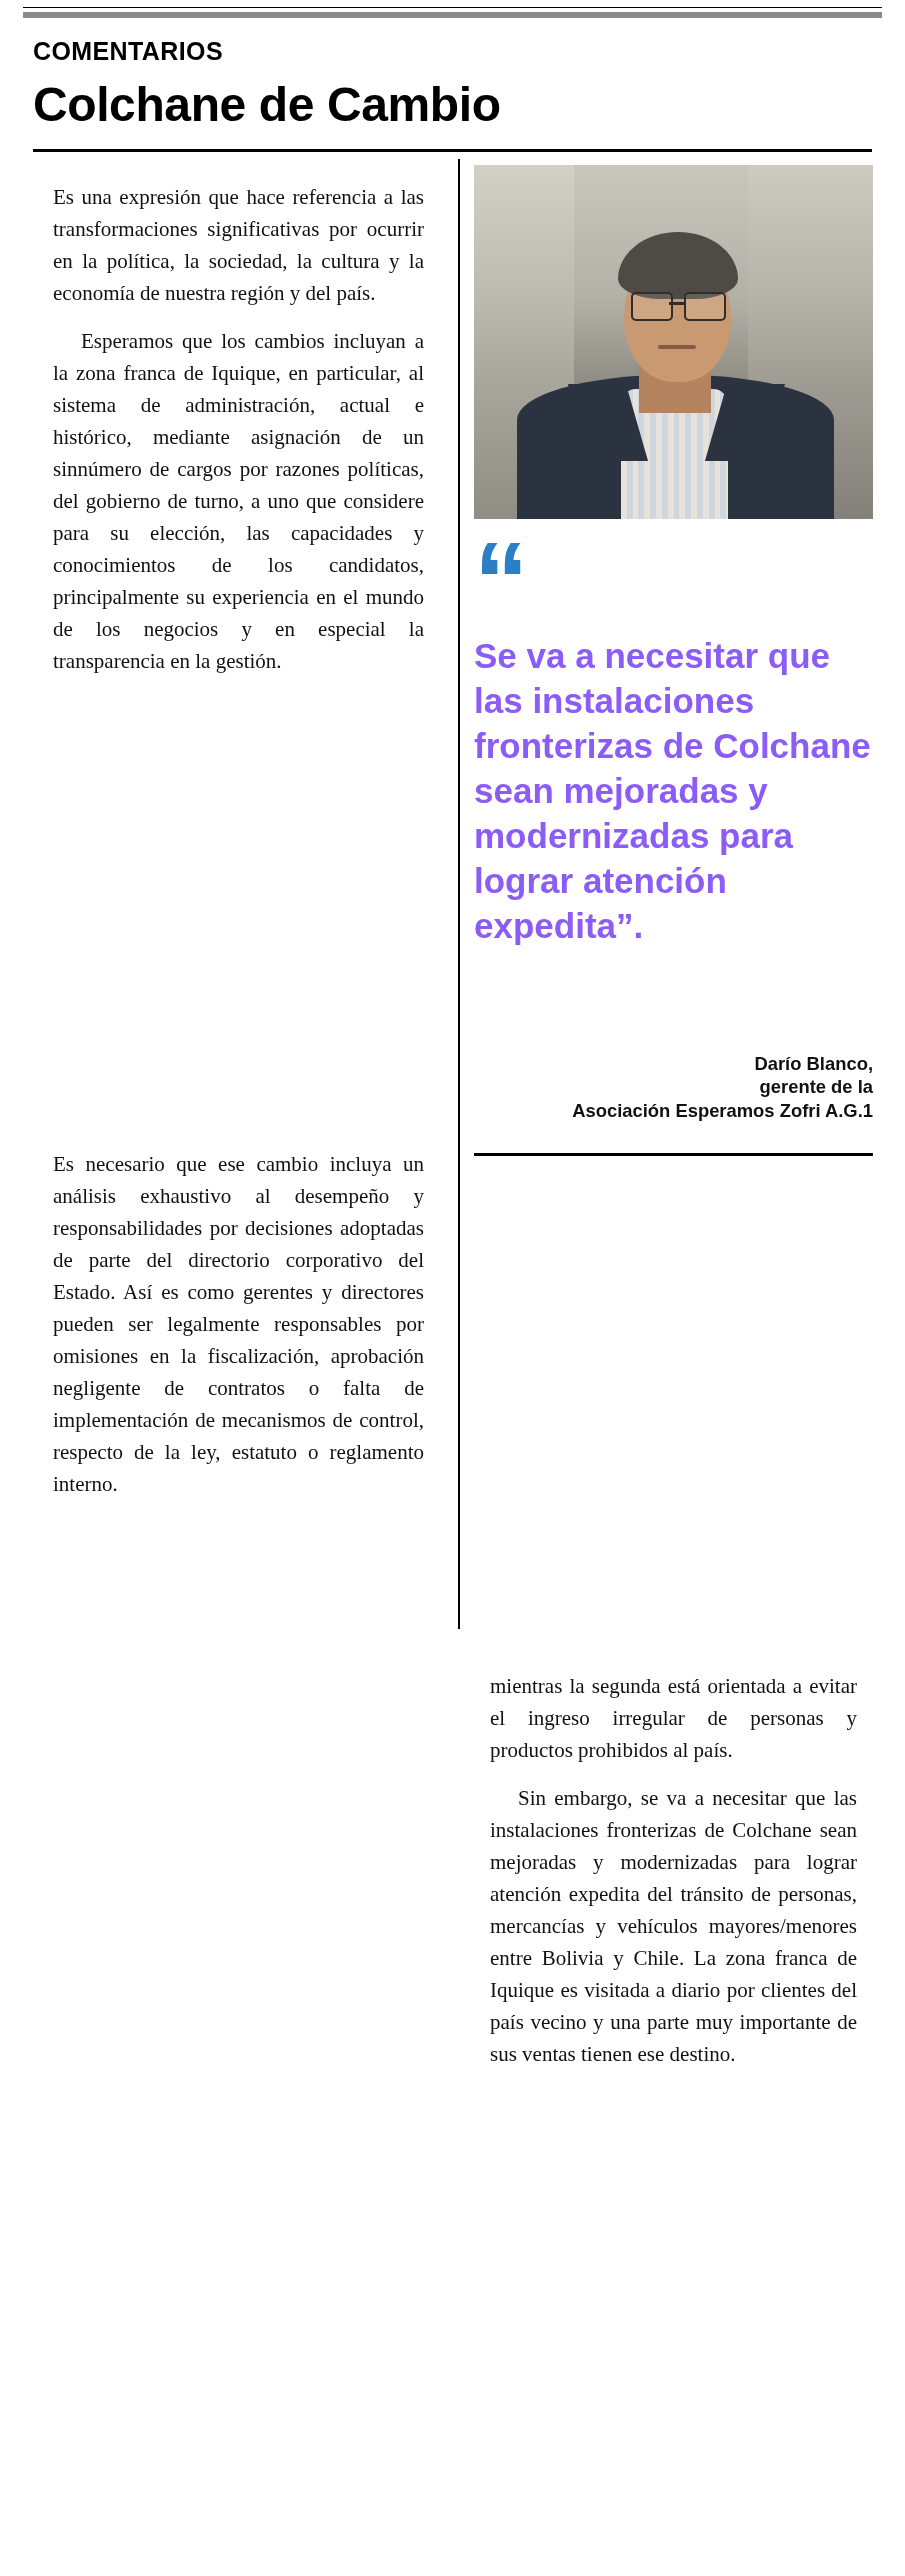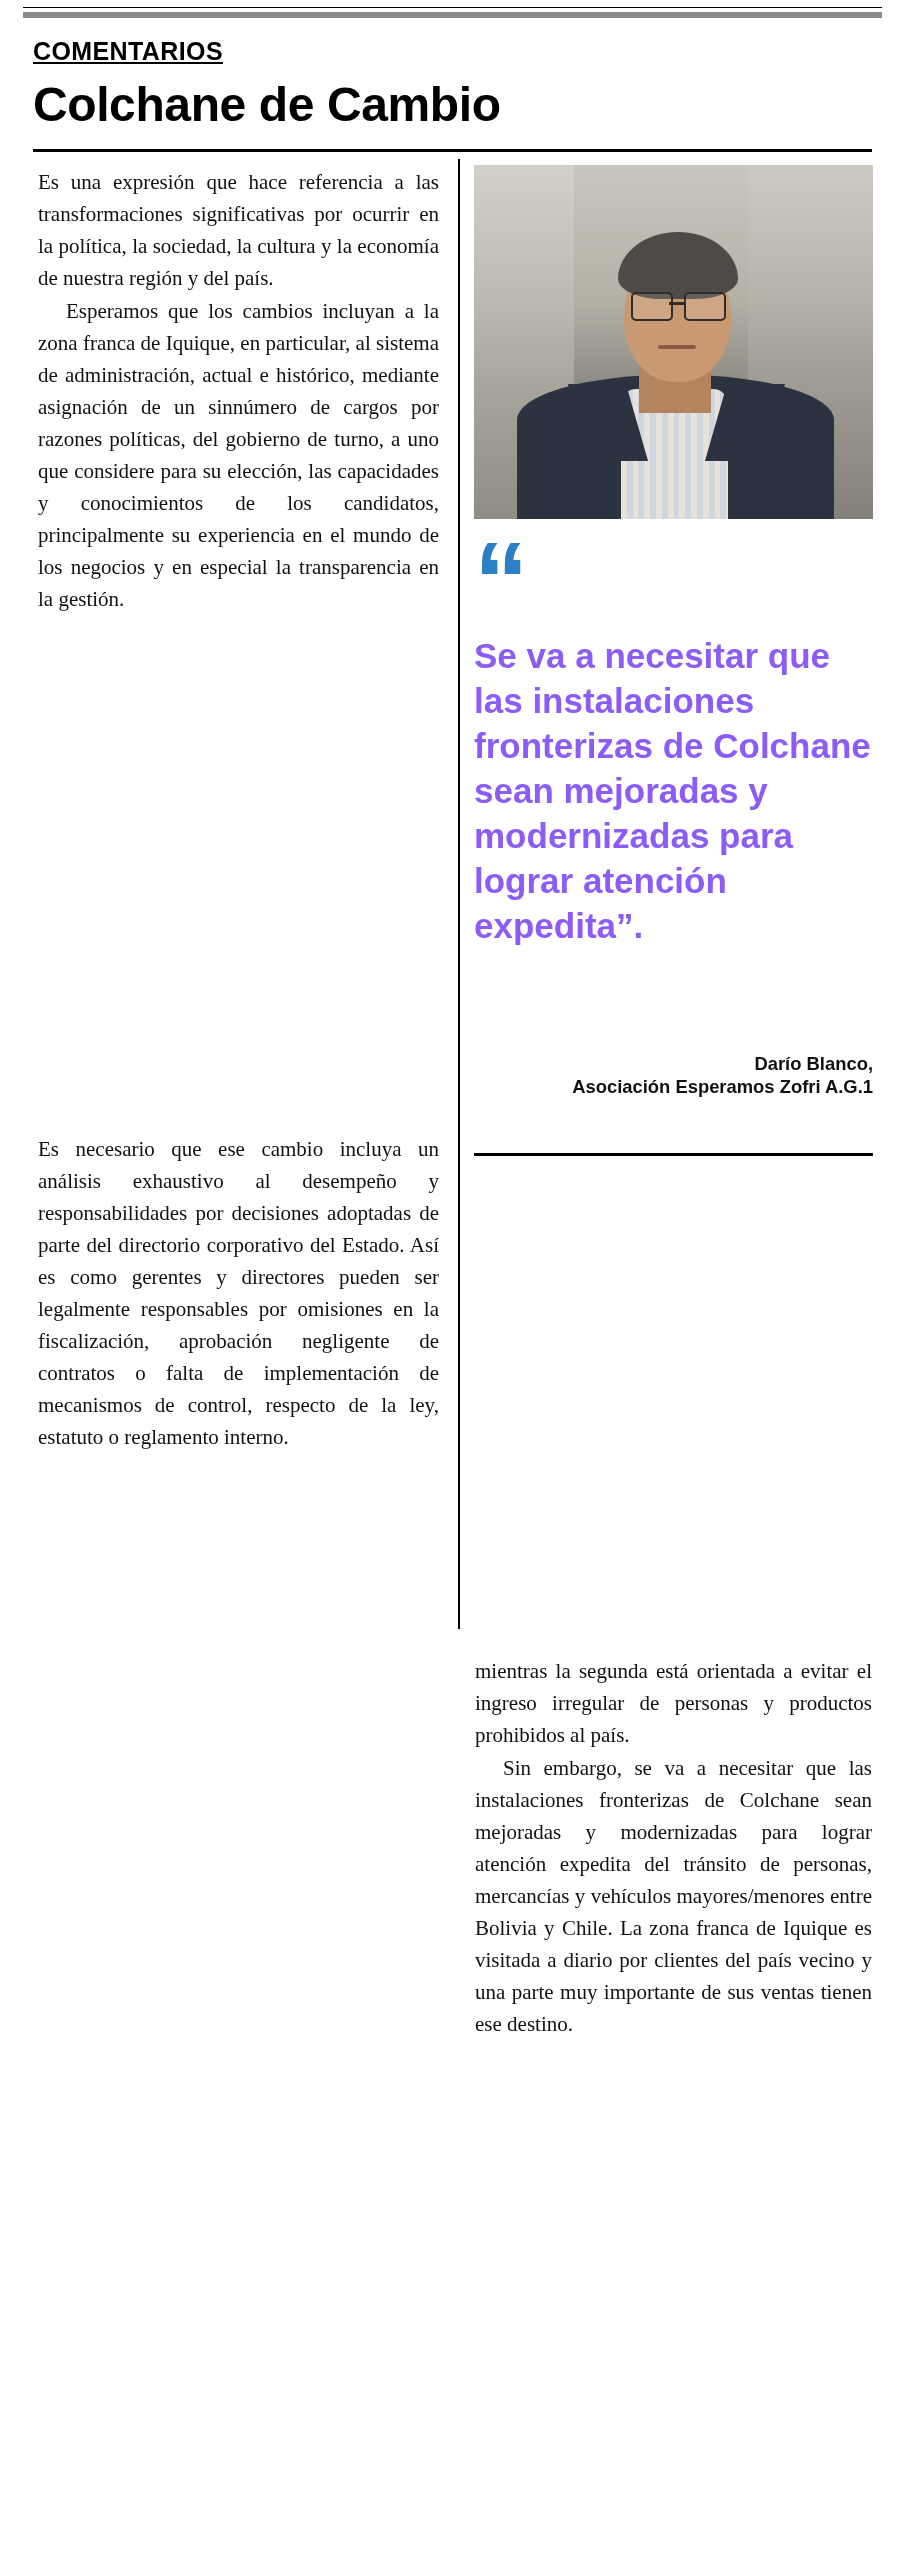--- a/index.html
+++ b/index.html
@@ -41,21 +41,20 @@
   }
   .kicker {
     position: absolute;
     left: 33px;
     top: 37px;
     font-family: "Liberation Sans", sans-serif;
     font-weight: bold;
     font-size: 25px;
     letter-spacing: 0.4px;
     color: #000000;
-    text-decoration: underline;
   }
   .headline {
     position: absolute;
     left: 33px;
     top: 77px;
     font-family: "Liberation Sans", sans-serif;
     font-weight: bold;
     font-size: 48px;
     letter-spacing: -0.4px;
     color: #000000;
@@ -82,21 +81,21 @@
     position: absolute;
     font-family: "Liberation Serif", serif;
     font-size: 21px;
     line-height: 32px;
     text-align: justify;
     text-justify: inter-word;
     color: #111111;
     hyphens: manual;
   }
   .col p {
-    margin: 1px;
+    margin: 16px;
     text-indent: 28px;
   }
   .col p.first {
     text-indent: 0;
   }
   #col-left-top {
     left: 37px;
     top: 165px;
     width: 403px;
   }
@@ -277,20 +276,21 @@
     <div class="glasses-r"></div>
     <div class="glasses-bridge"></div>
     <div class="mouth"></div>
   </div>
 
   <div class="quotemark">“</div>
   <div class="pullquote">Se va a necesitar que las instalaciones fronterizas de Colchane sean mejoradas y modernizadas para lograr atención expedita”.</div>
 
   <div class="attribution">
     <div>Darío Blanco,</div>
+    <div>gerente de la</div>
     <div>Asociación Esperamos Zofri A.G.1</div>
   </div>
 
   <div class="rule-under-quote"></div>
 
   <div class="col" id="col-left-bottom">
     <p class="first">Es necesario que ese cambio incluya un análisis exhaustivo al desempeño y responsabilidades por decisiones adoptadas de parte del directorio corporativo del Estado. Así es como gerentes y directores pueden ser legalmente responsables por omisiones en la fiscalización, aprobación negligente de contratos o falta de implementación de mecanismos de control, respecto de la ley, estatuto o reglamento interno.</p>
   </div>
 
   <div class="col" id="col-right-bottom">

